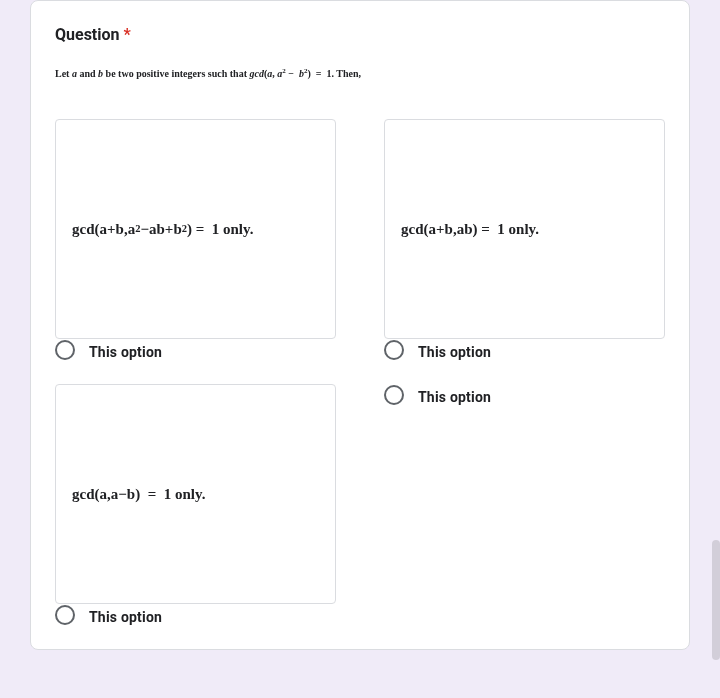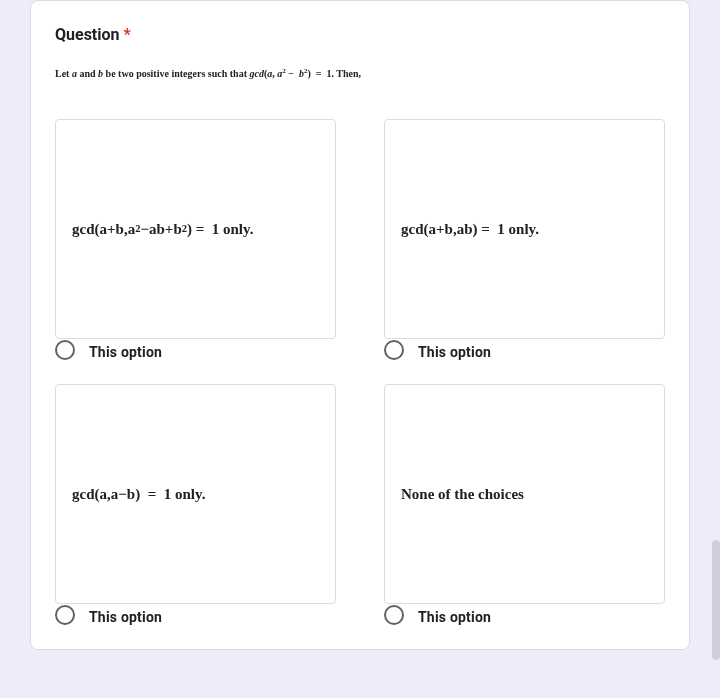--- a/index.html
+++ b/index.html
@@ -119,21 +119,20 @@
 
     <div class="option-cell">
       <div class="option-image"><span class="it">gcd</span>(<span class="it">a</span>, <span class="it">a</span> − <span class="it">b</span>) &nbsp;= &nbsp;1 only.</div>
       <div class="option-row">
         <span class="radio"></span>
         <span class="option-label">This option</span>
       </div>
     </div>
 
     <div class="option-cell">
-      <div class="option-image none">None of the choices</div>
       <div class="option-row">
         <span class="radio"></span>
         <span class="option-label">This option</span>
       </div>
     </div>
 
   </div>
 </div>
 
 <div class="scrollbar-hint"></div>

